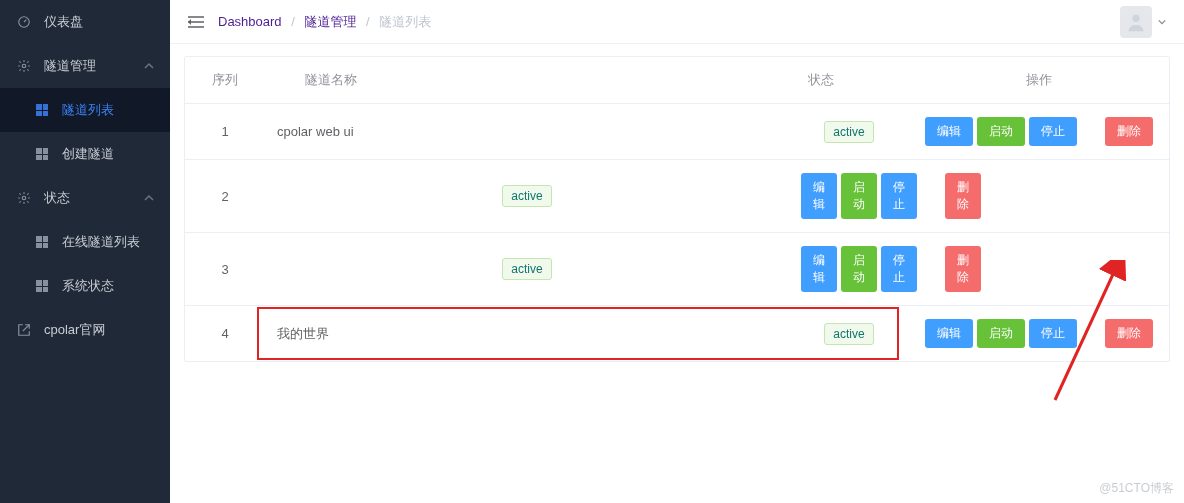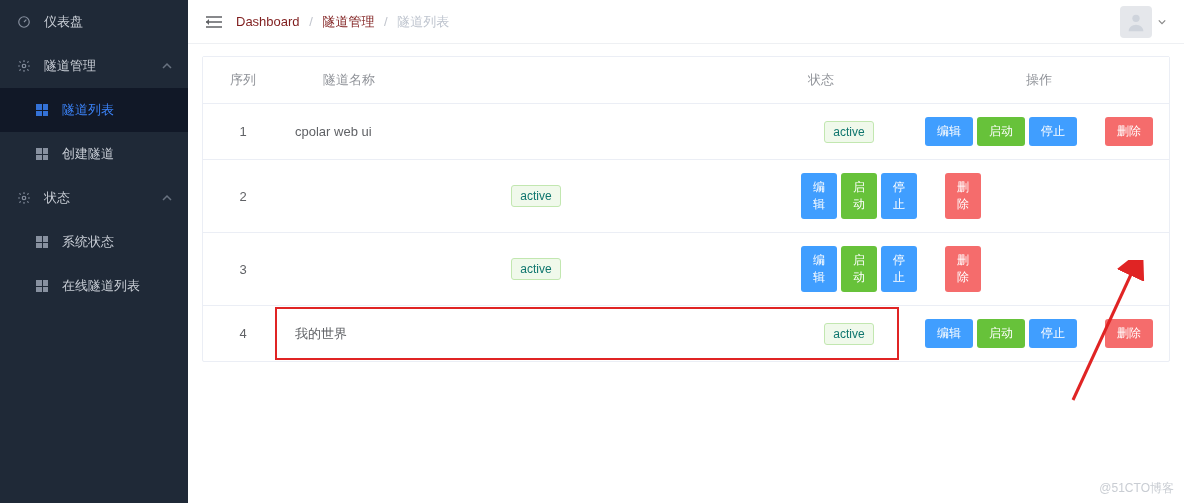--- a/index.html
+++ b/index.html
@@ -1,35 +1,35 @@
 <!DOCTYPE html>
 <html><head>
 <meta charset="utf-8">
 <style>
 * { margin: 0; padding: 0; box-sizing: border-box; }
 body { font-family: "Helvetica Neue", Arial, "Microsoft YaHei", sans-serif; font-size: 13px; color: #333; background: #fff; }
 .app { display: flex; width: 1184px; height: 503px; overflow: hidden; position: relative; }
 
 
-.sidebar { width: 188px; background: #1f2937; color: #c8cdd5; display: flex; flex-direction: column; }
+.sidebar { width: 170px; background: #1f2937; color: #c8cdd5; display: flex; flex-direction: column; }
 .nav-item { display: flex; align-items: center; padding: 13px 16px; cursor: pointer; font-size: 13px; color: #c8cdd5; }
 .nav-item.sub { padding-left: 34px; }
 .nav-item.active { background: #111827; color: #3b82f6; }
 .nav-item .icon { width: 16px; height: 16px; margin-right: 12px; display: inline-flex; align-items: center; justify-content: center; opacity: 0.85; }
 .nav-item .chev { margin-left: auto; opacity: 0.6; }
 .nav-item .chev svg { width: 10px; height: 10px; }
 .grid-ic { width: 12px; height: 12px; display: grid; grid-template-columns: 1fr 1fr; grid-template-rows: 1fr 1fr; gap: 1px; }
 .grid-ic i { background: #9aa3b2; }
 .nav-item.active .grid-ic i { background: #3b82f6; }
 
 
 .main { flex: 1; background: #fff; display: flex; flex-direction: column; position: relative; }
 .topbar { height: 44px; display: flex; align-items: center; padding: 0 18px; border-bottom: 1px solid #eef0f3; color: #6b7280; font-size: 13px; }
 .topbar .menu-toggle { margin-right: 14px; cursor: pointer; display: inline-flex; }
-.breadcrumb span { color: #7f1d1d; }
+.breadcrumb span { color: #4c1d95; }
 .breadcrumb .sep { margin: 0 6px; color: #c0c4cc; }
 .breadcrumb .muted { color: #bfc5cf; }
 .avatar-wrap { margin-left: auto; display: flex; align-items: center; gap: 6px; cursor: pointer; }
 .avatar { width: 32px; height: 32px; border-radius: 4px; background: #e5e7eb; display: inline-flex; align-items: center; justify-content: center; }
 .avatar svg { width: 22px; height: 22px; fill: #cfd4dc; }
 .caret { display: inline-flex; }
 
 
 .content { padding: 12px 14px 20px 14px; }
 .table { border: 1px solid #ebeef5; border-radius: 2px; background: #fff; }
@@ -122,32 +122,42 @@
     </div>
     <div class="nav-item sub">
       <span class="icon">
           <span class="grid-ic">
             <i></i>
             <i></i>
             <i></i>
             <i></i>
           </span>
         </span>
+      <span>在线隧道列表</span>
+    </div>
+    <div class="nav-item sub">
+      <span class="icon">
+          <span class="grid-ic">
+            <i></i>
+            <i></i>
+            <i></i>
+            <i></i>
+          </span>
+        </span>
       <span>系统状态</span>
     </div>
-    <div class="nav-item sub">
-      <span class="icon">
-          <span class="grid-ic">
-            <i></i>
-            <i></i>
-            <i></i>
-            <i></i>
-          </span>
-        </span>
-      <span>在线隧道列表</span>
+    <div class="nav-item">
+      <span class="icon">
+        <svg viewBox="0 0 24 24" width="14" height="14" fill="none" stroke="#9aa3b2" stroke-width="2">
+            <path d="M14 3h7v7"></path>
+            <path d="M10 14L21 3"></path>
+            <path d="M21 14v7H3V3h7"></path>
+          </svg>
+      </span>
+      <span>cpolar官网</span>
     </div>
   </div>
 
   <div class="main">
     <div class="topbar">
       <span class="menu-toggle">
         <svg width="16" height="14" viewBox="0 0 16 14" fill="none" stroke="#606266" stroke-width="1.5">
             <path d="M0 2h16M0 7h16M0 12h16"></path>
             <path d="M3 4l-3 3 3 3" fill="#606266" stroke="none"></path>
           </svg>

